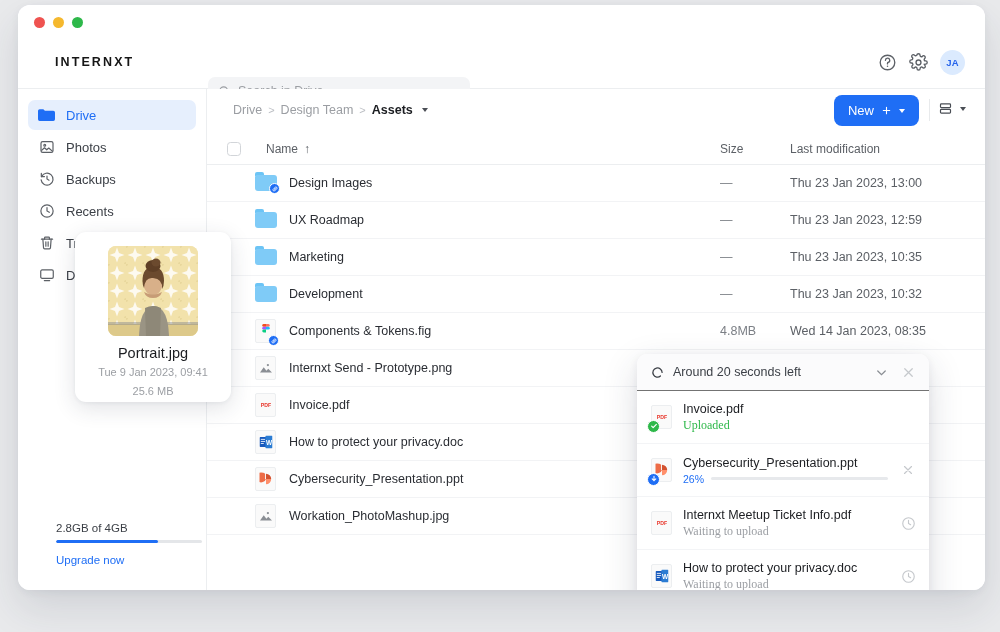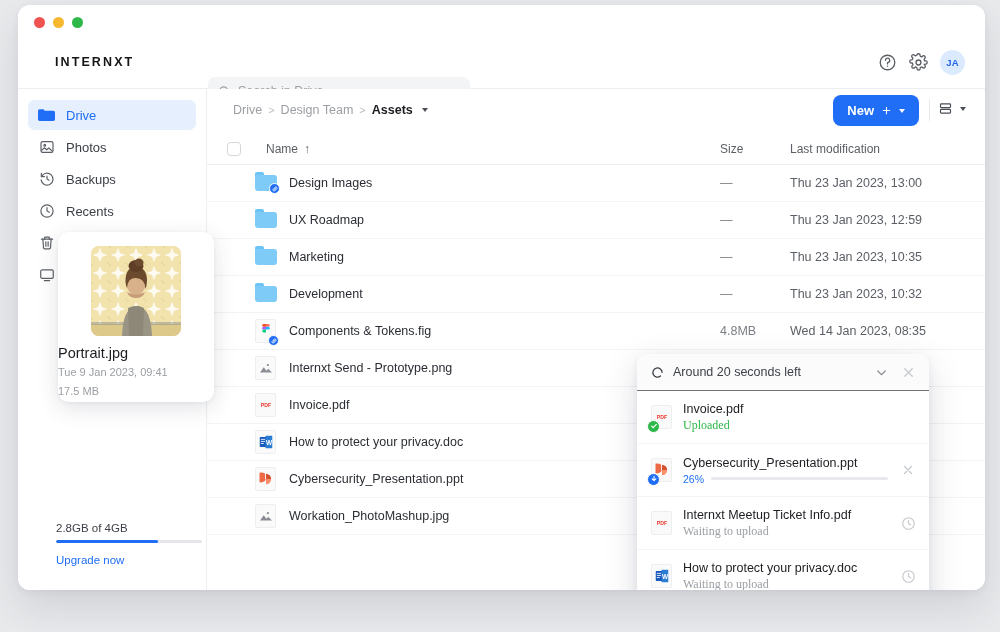--- a/index.html
+++ b/index.html
@@ -63,24 +63,24 @@
     display: flex; align-items: center; gap: 11px;
     height: 30px; padding: 0 10px; border-radius: 7px;
     font-size: 13px; color: #3c4047; cursor: pointer; margin-bottom: 2px;
   }
   .nav-item .ni { width: 17px; height: 17px; flex: 0 0 17px; color: #5c6066; display: flex; align-items: center; justify-content: center;}
   .nav-item.active { background: #e6effd; color: #1f6ef5; font-weight: 500; }
   .nav-item.active .ni { color: #1f6ef5; }
 
   
   .preview-card {
-    position: absolute; left: 40px; top: 227px; width: 156px; height: 170px;
+    position: absolute; left: 57px; top: 227px; width: 156px; height: 170px;
     background: #fff; border-radius: 11px;
     box-shadow: 0 6px 22px rgba(40,48,70,.14), 0 1px 4px rgba(40,48,70,.06);
-    z-index: 5; text-align: left; padding-top: 14px;
+    z-index: 5; text-align: center; padding-top: 14px;
   }
   .thumb {
     width: 90px; height: 90px; margin: 0 auto; border-radius: 8px; overflow: hidden;
     position: relative; background: #efe2b5;
   }
   .thumb svg { display: block; width: 100%; height: 100%; }
   .pv-name { margin-top: 9px; font-size: 14.5px; color: #1b1d21; font-weight: 400; }
   .pv-meta { margin-top: 4px; font-size: 11px; color: #9b9ea3; line-height: 1.35; }
 
   
@@ -94,21 +94,21 @@
   .main { position: absolute; left: 189px; top: 84px; right: 0; bottom: 0; background: #fff; }
   .toolbar { position: relative; height: 44px; }
   .crumbs { position: absolute; left: 26px; top: 14px; display: flex; align-items: center; gap: 6px; font-size: 12.5px; }
   .crumb { color: #9b9ea3; cursor: pointer; }
   .crumb.cur { color: #1b1d21; font-weight: 600; }
   .crumb-sep { color: #bcbfc4; font-size: 11px; }
   .caret-d { width: 0; height: 0; border-left: 3.5px solid transparent; border-right: 3.5px solid transparent; border-top: 4.5px solid #4a4e55; margin-left: 3px; }
   .newbtn {
     position: absolute; right: 66px; top: 6px; height: 31px; padding: 0 14px;
     background: #1f6ef5; color: #fff; border: none; border-radius: 8px;
-    font-family: inherit; font-size: 13px; font-weight: 700;
+    font-family: inherit; font-size: 13px; font-weight: 400;
     display: flex; align-items: center; gap: 7px; cursor: pointer;
   }
   .newbtn .caret-w { width: 0; height: 0; border-left: 3.5px solid transparent; border-right: 3.5px solid transparent; border-top: 4.5px solid #fff; }
   .divider-v { position: absolute; right: 55px; top: 10px; width: 1px; height: 22px; background: #e8eaec; }
   .viewtoggle { position: absolute; right: 19px; top: 12px; display: flex; align-items: center; gap: 4px; cursor: pointer; color: #4a4e55; }
 
   
   .thead {
     position: relative; height: 32px; display: flex; align-items: center;
     border-bottom: 1px solid #eceef0; font-size: 12px; color: #5c6066;
@@ -312,21 +312,21 @@
           <path d="M37 62 q8-4 16 0 l-1 28 h-14 z" fill="#8e8878"></path>
           <ellipse cx="45" cy="38" rx="9.5" ry="11" fill="#d8b089"></ellipse>
           <path d="M34.5 35 q0-14 10.5-14 q11 0 11 14 q0 5-2 8 q1-10-9-11 q-8-1-9 10 q-1.5-3-1.5-7z" fill="#6b4a2e"></path>
           <ellipse cx="45" cy="20" rx="7.5" ry="6" fill="#5e3f26"></ellipse>
           <ellipse cx="48" cy="16.5" rx="4.5" ry="4" fill="#6b4a2e"></ellipse>
           <path d="M36 46 q9 5 18 0 q-2 6-9 6 q-7 0-9-6z" fill="#c79c76"></path>
         </svg>
       </div>
       <div class="pv-name">Portrait.jpg</div>
       <div class="pv-meta">Tue 9 Jan 2023, 09:41</div>
-      <div class="pv-meta">17.5 MB</div>
+      <div class="pv-meta">25.6 MB</div>
     </div>
 
     <div class="main">
 
       <div class="toolbar">
         <div class="crumbs">
           <span class="crumb">Drive</span>
           <span class="crumb-sep">&gt;</span>
           <span class="crumb">Design Team</span>
           <span class="crumb-sep">&gt;</span>

